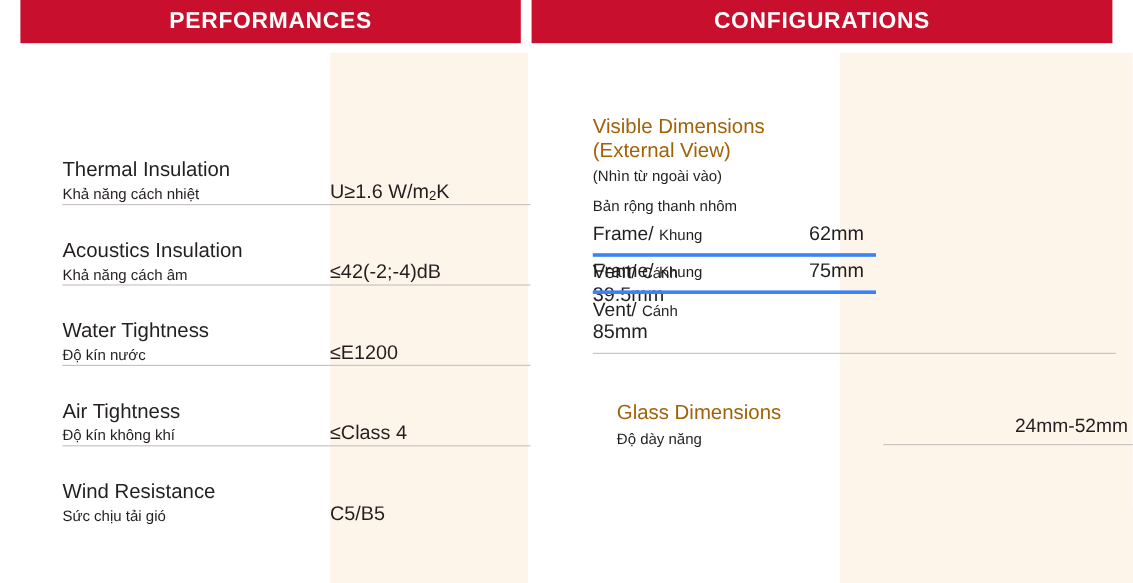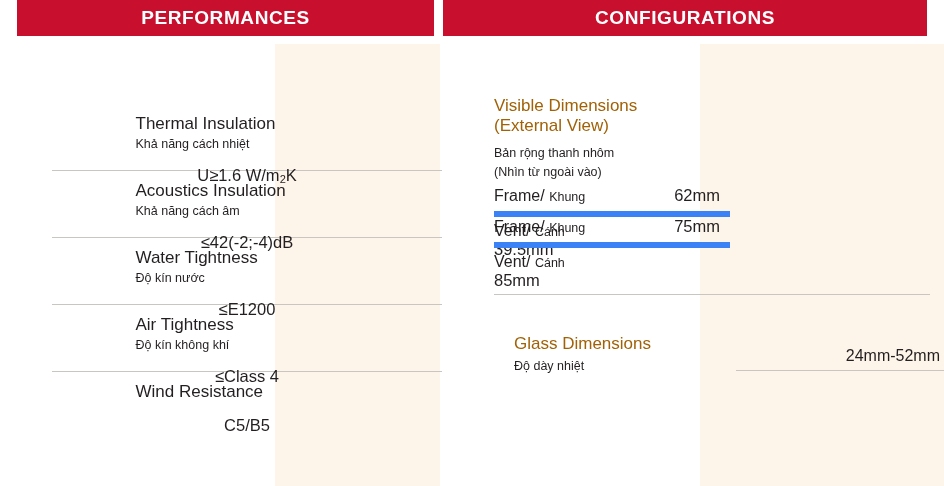--- a/index.html
+++ b/index.html
@@ -72,22 +72,21 @@
     position: absolute;
     left: 52px;
     top: 104px;
     width: 390px;
   }
   .perf-row {
     position: relative;
     height: 66px;
     border-bottom: 1px solid #c9c6c2;
     display: flex;
-    align-items: center;
-    flex-direction: column;
+    align-items: flex-end;
   }
   .perf-row:last-child {
     border-bottom: none;
   }
   .perf-label {
     width: 223px;
     padding-top: 10px;
   }
   .perf-title {
     font-size: 17px;
@@ -136,21 +135,21 @@
     margin-top: 8px;
   }
   .cfg-right {
     width: 236px;
   }
   .cfg-pair {
     display: flex;
     justify-content: space-between;
     align-items: baseline;
     padding: 5px 0 6px 0;
-    border-bottom: 6px solid #3b82f6;
+    border-bottom: 3px solid #3b82f6;
   }
   .cfg-pair:last-child {
     border-bottom: none;
     flex-direction: column;
   }
   .cfg-key {
     font-size: 16px;
   }
   .cfg-key .vn {
     font-size: 12.5px;
@@ -235,32 +234,33 @@
       <div class="perf-label">
         <div class="perf-title">Air Tightness</div>
         <div class="perf-sub">Độ kín không khí</div>
       </div>
       <div class="perf-value"><span>≤Class 4</span><sub></sub><span></span></div>
     </div>
 
     <div class="perf-row">
       <div class="perf-label">
         <div class="perf-title">Wind Resistance</div>
+        <div class="perf-sub">Sức chịu tải gió</div>
       </div>
       <div class="perf-value"><span>C5/B5</span><sub></sub><span></span></div>
     </div>
 
   </div>
 
   <div class="cfg">
     <div class="cfg-left">
       <div class="cfg-title">Visible Dimensions</div>
       <div class="cfg-title">(External View)</div>
+      <div class="cfg-sub" style="margin-top:2px">(Nhìn từ ngoài vào)</div>
       <div class="cfg-sub">Bản rộng  thanh nhôm</div>
-      <div class="cfg-sub" style="margin-top:2px">(Nhìn từ ngoài vào)</div>
     </div>
     <div class="cfg-right">
       <div class="cfg-pair">
         <div class="cfg-key"><span>Frame/</span> <span class="vn">Khung</span></div>
         <div class="cfg-val">62mm</div>
       </div>
       <div class="cfg-pair">
         <div class="cfg-key"><span>Vent/</span> <span class="vn">Cánh</span></div>
         <div class="cfg-val">39.5mm</div>
       </div>
@@ -278,19 +278,19 @@
         <div class="cfg-val">85mm</div>
       </div>
     </div>
   </div>
 
   <div class="cfg-sep" style="top:294px"></div>
 
   <div class="glass">
     <div class="glass-left">
       <div class="cfg-title">Glass Dimensions</div>
-      <div class="cfg-sub" style="margin-top:4px">Độ dày nhiệt</div>
+      <div class="cfg-sub" style="margin-top:4px">Độ dày năng</div>
     </div>
     <div class="glass-right">24mm-52mm</div>
     <div class="glass-rule"></div>
   </div>
 
 </div>
 
 </body></html>

